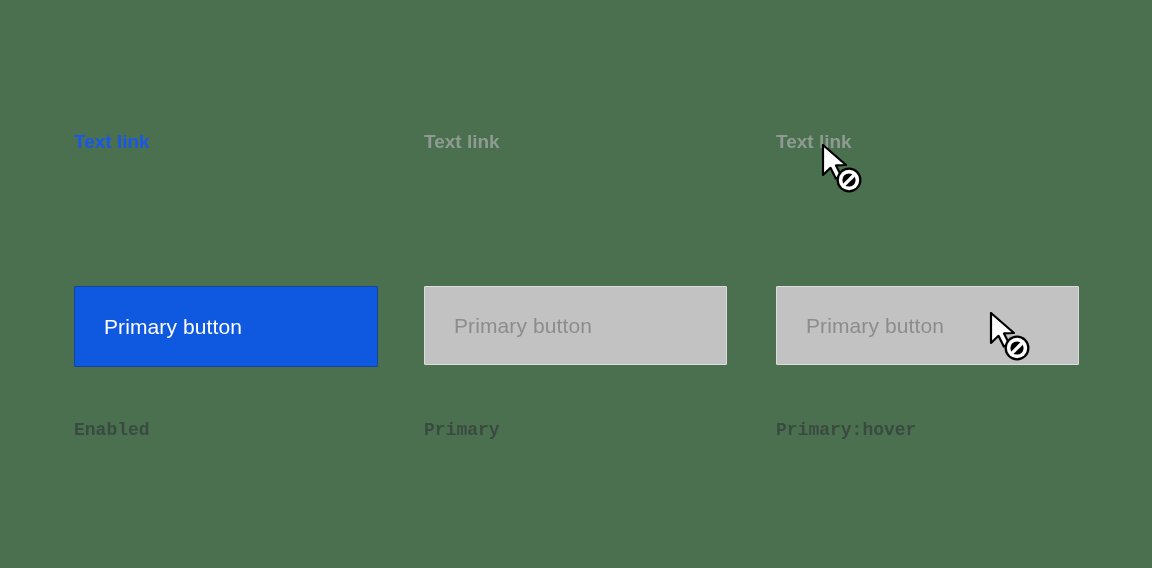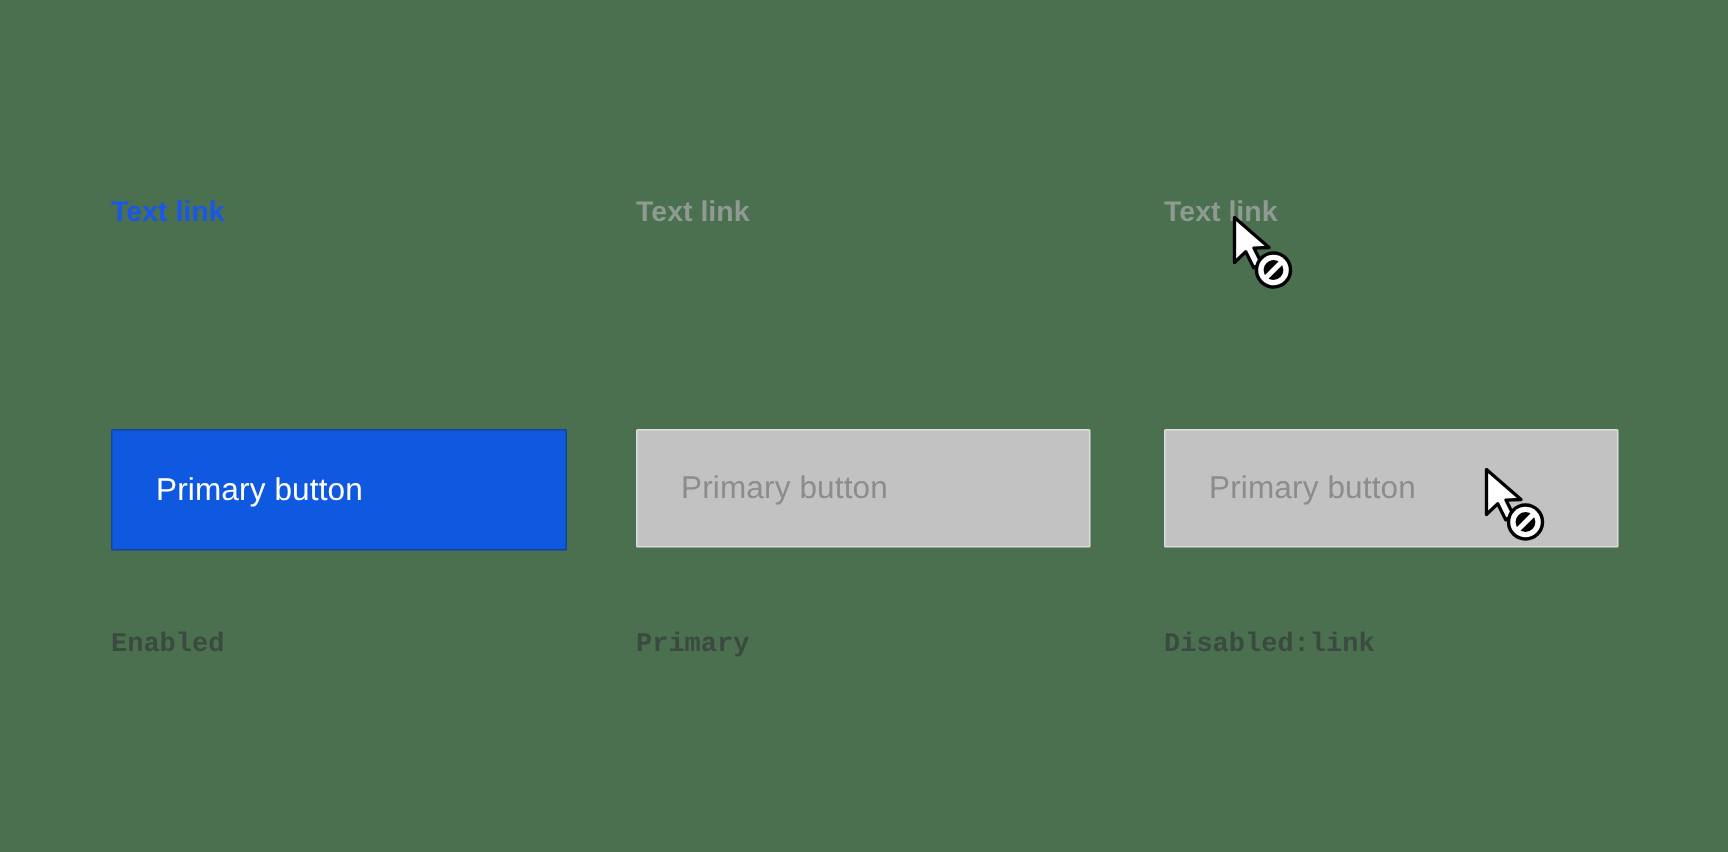--- a/index.html
+++ b/index.html
@@ -134,21 +134,21 @@
     <div class="caption">Primary</div>
   </div>
 
   <div class="column col-3">
     <a class="text-link disabled">Text link</a>
 
     <div class="btn btn-disabled hovered">
       <span>Primary button</span>
     </div>
 
-    <div class="caption">Disabled:link</div>
+    <div class="caption">Primary:hover</div>
   </div>
 
   <svg class="cursor-not-allowed cursor-link-3" viewBox="0 0 46 52" xmlns="http://www.w3.org/2000/svg">
 
     <path d="M3 1 L3 31 L10.5 23.8 L15.8 34.5 L21.2 31.8 L16 21.4 L26 21 Z" fill="#ffffff" stroke="#000000" stroke-width="2.2" stroke-linejoin="round"></path>
 
     <circle cx="29" cy="36" r="12.5" fill="#000000"></circle>
     <circle cx="29" cy="36" r="10.2" fill="#ffffff"></circle>
     <circle cx="29" cy="36" r="6.6" fill="#000000"></circle>
     <rect x="22.2" y="34.4" width="13.6" height="3.4" fill="#ffffff" transform="rotate(-45 29 36)"></rect>

